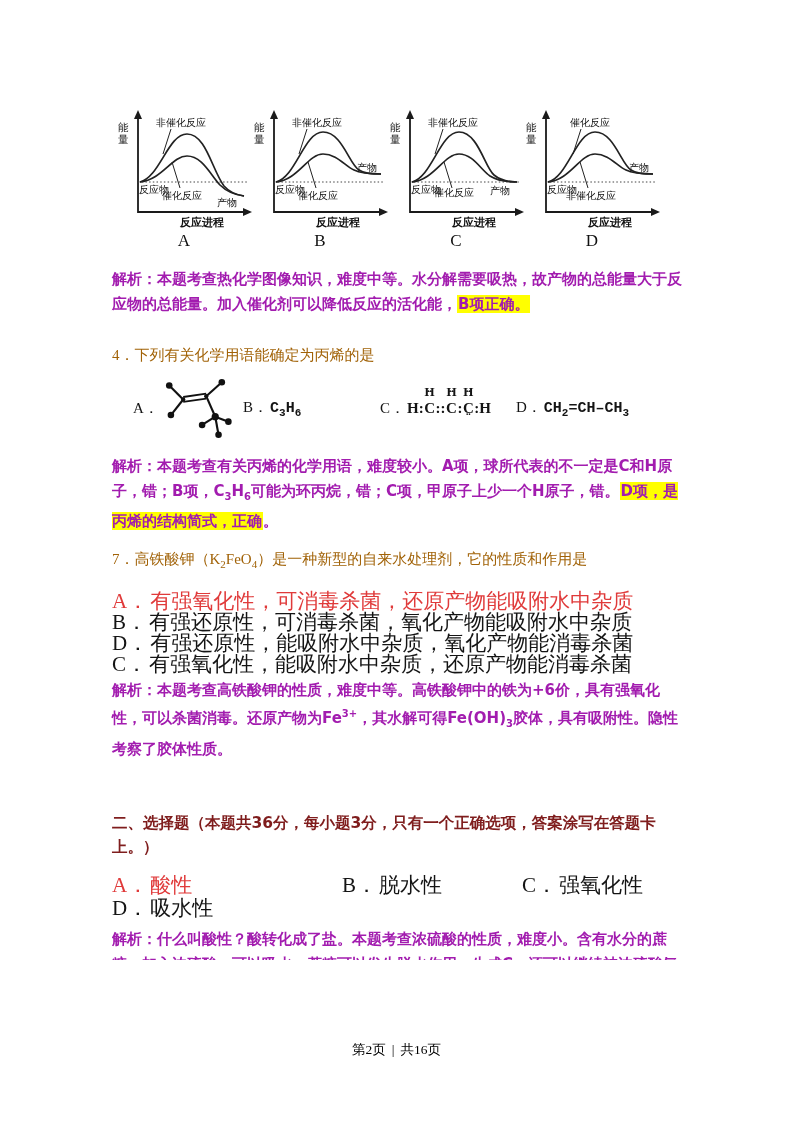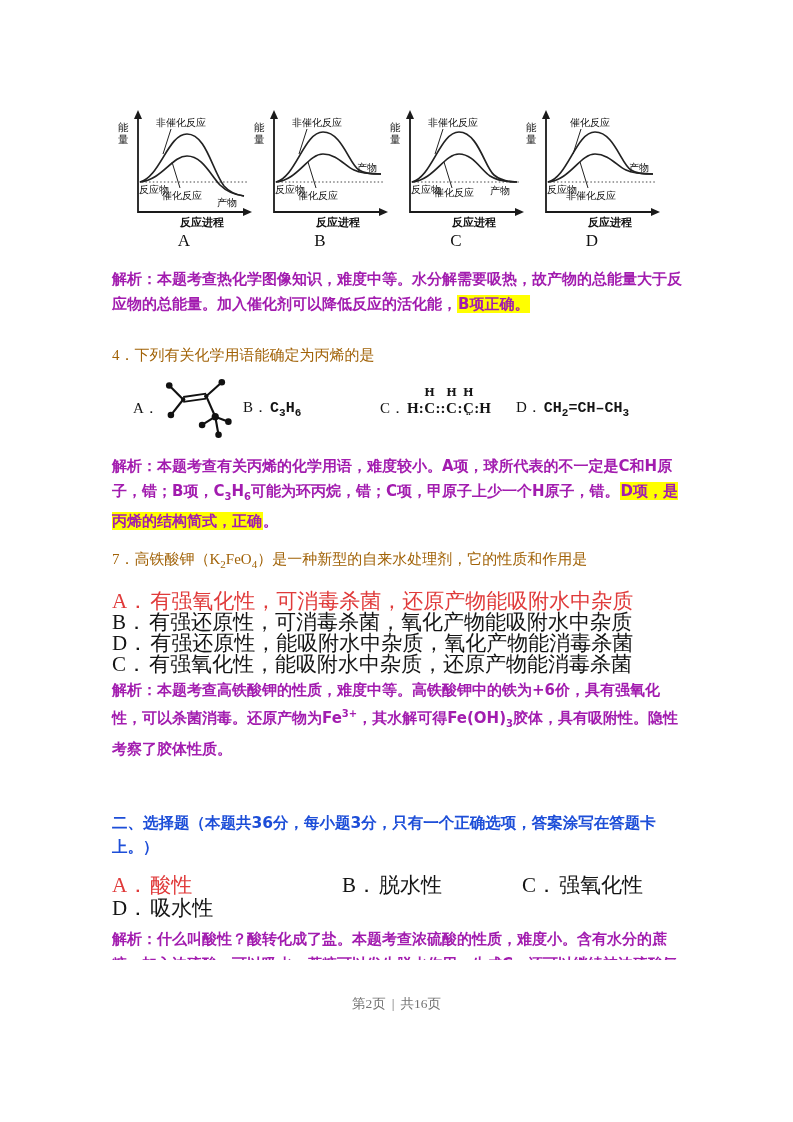--- a/index.html
+++ b/index.html
@@ -47,33 +47,33 @@
   .molecule .dbond { stroke-width:2.2; }
   .molecule circle { fill:#111; }
   .formula { font-weight:600;font-family:Liberation Mono, monospace; }
   .edot { display:inline-block; font-weight:700; font-size:15px; }
   .eunit { position:relative; display:inline-block; padding:0 .5px; }
   .etop { position:absolute; top:-16px; left:50%; transform:translateX(-50%); font-size:13px; font-weight:700; }
   .eupper { position:absolute; top:-11px; left:50%; transform:translateX(-50%); font-size:14px; line-height:1; }
   .ebottom { position:absolute; bottom:-9px; left:50%; transform:translateX(-50%); font-size:14px; line-height:1; }
 
   
-  .section-heading { font-family:"DejaVu Sans", sans-serif; font-weight:700; font-size:15.5px; color:#1d4ed8; line-height:24px; }
+  .section-heading { font-family:"DejaVu Sans", sans-serif; font-weight:700; font-size:15.5px; color:#7f1d1d; line-height:24px; }
 
   
   .q6-row { display:flex; }
   .q6-col-a { width:230px; }
   .q6-col-b { width:180px; }
   .q6-col-c { flex:1; }
 
   .clip-2line { height:33px; overflow:hidden; }
 
   
-  .footer { position:absolute; left:0; right:0; top:995px; text-align:center;
-            font-size:13.5px; color:#737373; font-family:"Liberation Serif", serif; }
+  .footer { position:absolute; left:0; right:0; top:1041px; text-align:center;
+            font-size:13.5px; color:#000000; font-family:"Liberation Serif", serif; }
   .fsep { margin:0 6px; }
 
   
   .mt-a3 { margin-top:16px; }
   .mt-q4 { margin-top:28px; }
   .mt-a4 { margin-top:4px; }
   .mt-q5 { margin-top:14px; }
   .mt-o1 { margin-top:16px; }
   .mt-o  { }
   .mt-a5 { margin-top:3px; }

